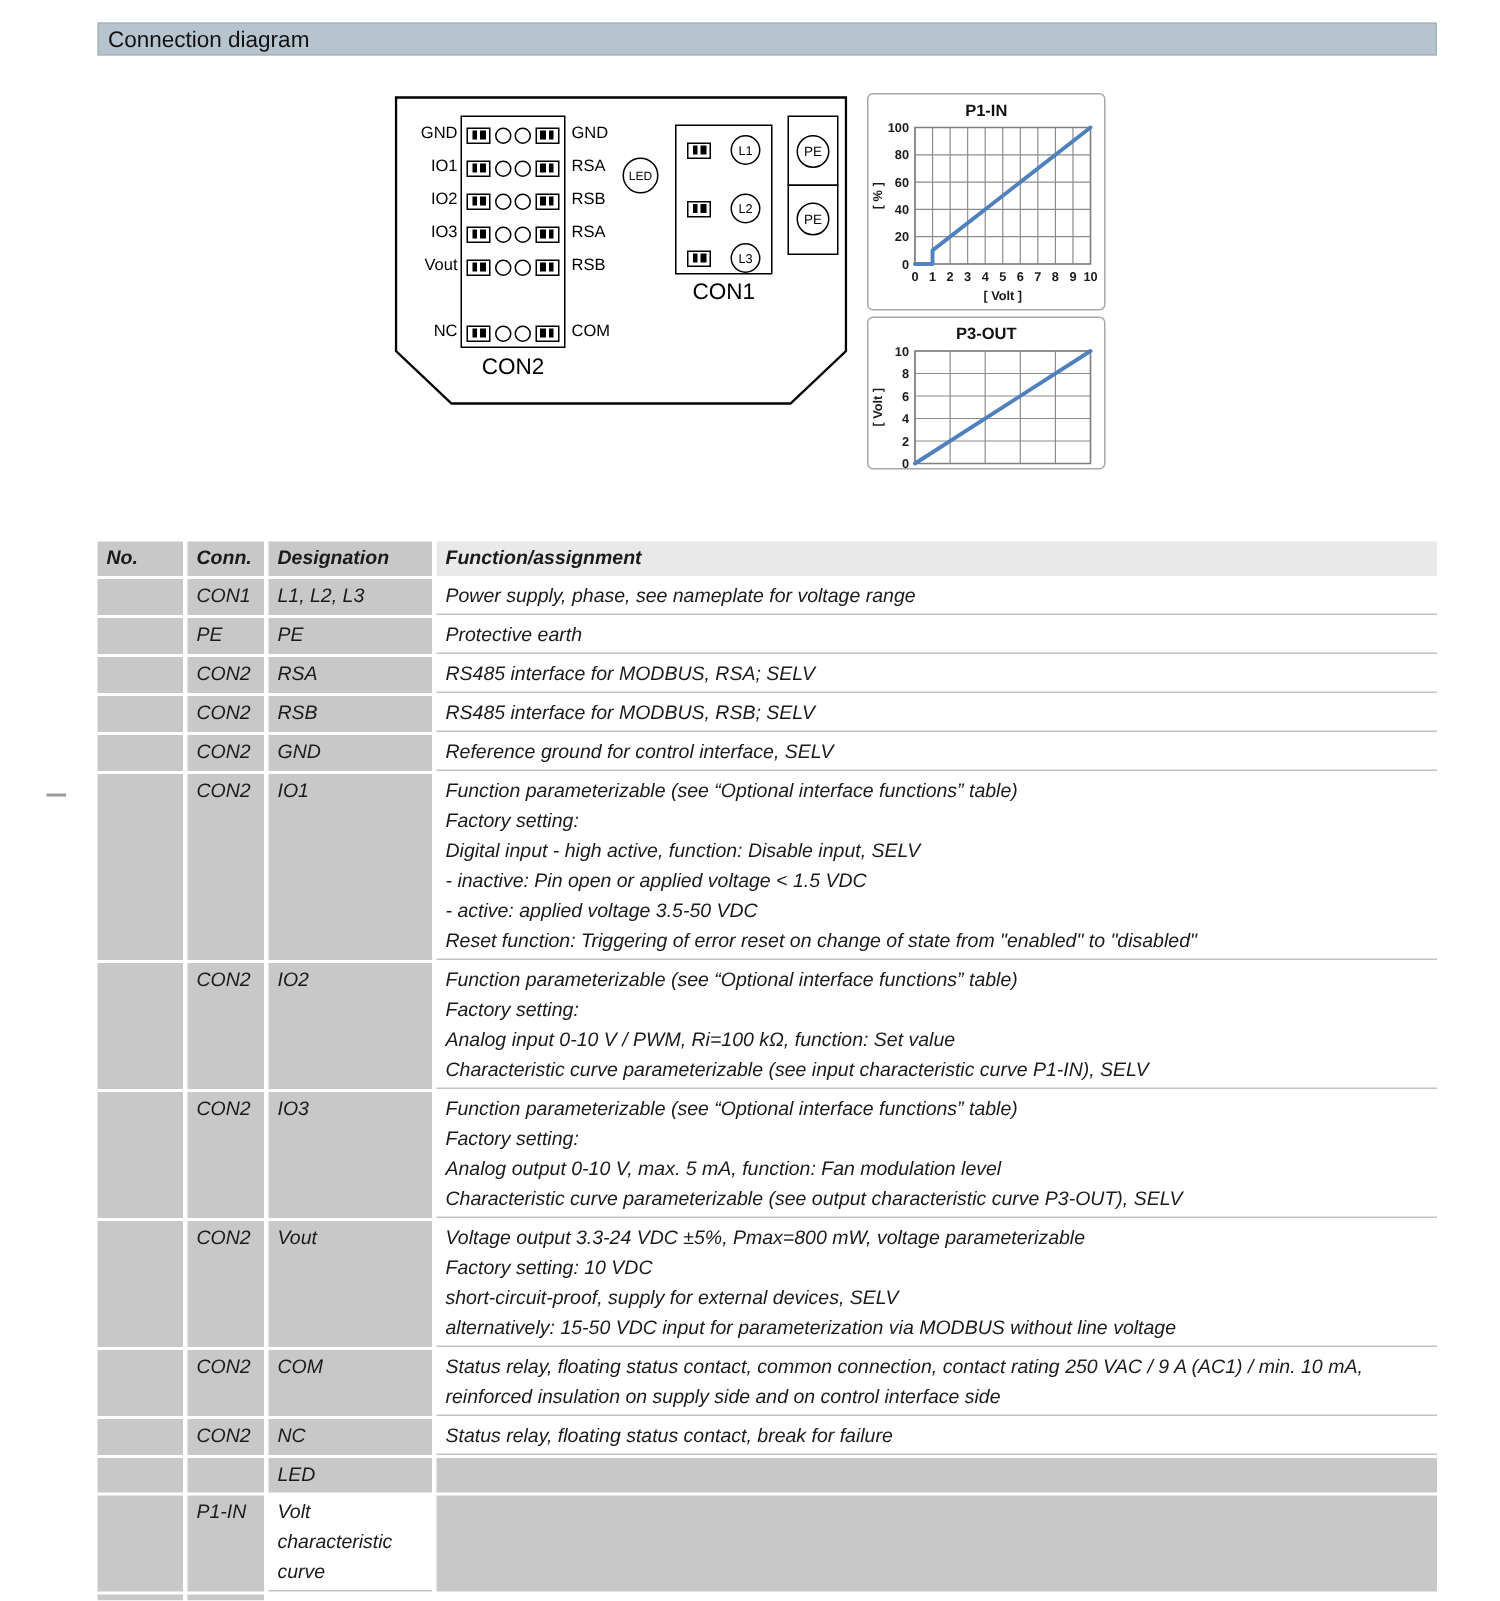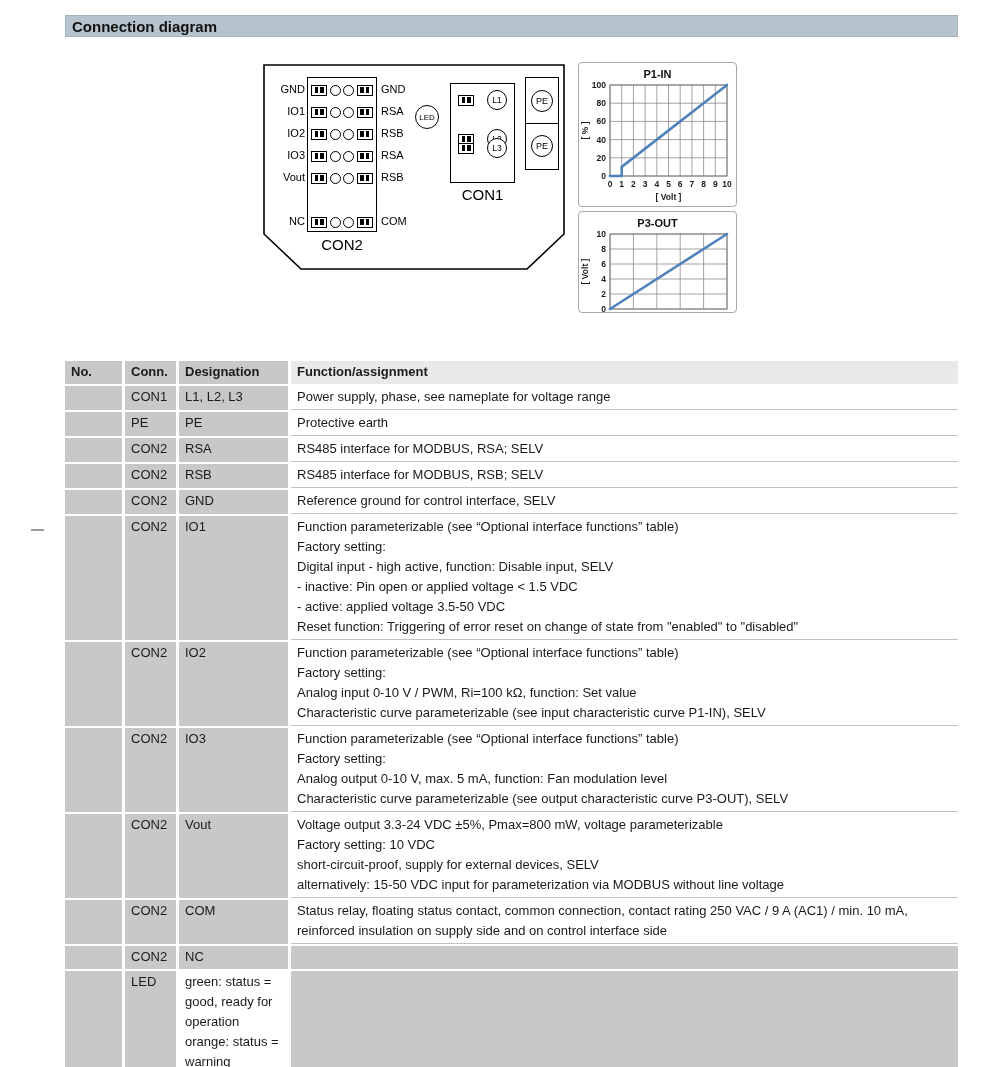--- a/index.html
+++ b/index.html
@@ -3,21 +3,21 @@
 <meta charset="utf-8">
 <style>
   html,body{margin:0;padding:0;background:#fff;}
   body{font-family:"Liberation Sans",sans-serif;color:#1a1a1a;}
   .page{position:relative;width:1000px;height:1067px;background:#fff;overflow:hidden;}
 
   
   .title-bar{position:absolute;left:65px;top:15px;width:893px;height:22px;
     background:#b7c4cd;border:1px solid #a3b4bf;box-sizing:border-box;
     display:flex;align-items:center;padding-left:6px;}
-  .title-bar span{font-size:15px;font-weight:bold;color:#111;}
+  .title-bar span{font-size:15px;font-weight:normal;color:#111;}
 
   
   .margin-dash{position:absolute;left:31px;top:529px;width:13px;height:2px;background:#9a9a9a;}
 
   
   .diagram{position:absolute;left:263px;top:64px;width:302px;height:206px;}
   .diagram svg.outline{position:absolute;left:0;top:0;}
   .dlab{position:absolute;height:14px;line-height:14px;font-size:11px;color:#000;}
   .dlab.l{left:0;width:42px;text-align:right;}
   .dlab.r{left:118px;width:46px;text-align:left;}
@@ -47,21 +47,21 @@
   
   .chart{position:absolute;left:578px;width:159px;background:#fff;border:1px solid #a8a8a8;
     border-radius:4px;box-sizing:border-box;display:flex;flex-direction:column;align-items:center;}
   .chart .ctitle{font-size:11px;font-weight:bold;color:#111;margin-top:5px;line-height:13px;}
   .chart svg text{font-family:"Liberation Sans",sans-serif;font-size:8.5px;font-weight:bold;fill:#1a1a1a;}
 
   
   .conn-table{position:absolute;left:65px;top:361px;width:893px;
     display:grid;grid-template-columns:57px 51px 109px 1fr;column-gap:3px;row-gap:2px;
     font-size:13px;line-height:20px;}
-  .cell{background:#c8c8c8;padding:1px 6px 2px 6px;}
+  .cell{background:#c8c8c8;padding:1px 6px 2px 6px;font-style:italic;}
   .cell.fn{background:#fff;border-bottom:1px solid #c2c2c2;white-space:pre-line;}
   .cell.hd{font-weight:bold;}
   .cell.hd.fn{background:#e9e9e9;border-bottom:none;}
 </style>
 </head>
 <body>
 
 <div class="page">
 
   <div class="title-bar">
@@ -177,21 +177,21 @@
           </span>
           <span class="lcirc">L1</span>
         </div>
       <div class="c1row" style="top:45px">
           <span class="term">
             <i></i>
             <i></i>
           </span>
           <span class="lcirc">L2</span>
         </div>
-      <div class="c1row" style="top:54px">
+      <div class="c1row" style="top:78px">
           <span class="term">
             <i></i>
             <i></i>
           </span>
           <span class="lcirc">L3</span>
         </div>
     </div>
     <div class="con-label" style="left:187px;top:122px;width:65px">CON1</div>
 
     <div class="pe-box" style="top:13px">
@@ -346,27 +346,25 @@
 alternatively: 15-50 VDC input for parameterization via MODBUS without line voltage</div>
 
     <div class="cell"></div>
     <div class="cell">CON2</div>
     <div class="cell">COM</div>
     <div class="cell fn">Status relay, floating status contact, common connection, contact rating 250 VAC / 9 A (AC1) / min. 10 mA, reinforced insulation on supply side and on control interface side</div>
 
     <div class="cell"></div>
     <div class="cell">CON2</div>
     <div class="cell">NC</div>
+    <div class="cell fn">Status relay, floating status contact, break for failure</div>
 
     <div class="cell"></div>
     <div class="cell"></div>
     <div class="cell">LED</div>
-    <div class="cell fn">green: status = good, ready for operation
-orange: status = warning
-red: status = failure</div>
 
     <div class="cell"></div>
     <div class="cell"></div>
     <div class="cell">P1-IN</div>
     <div class="cell fn">Volt characteristic curve</div>
 
     <div class="cell"></div>
     <div class="cell"></div>
     <div class="cell">P3-OUT</div>
     <div class="cell fn">Output characteristic curve</div>

